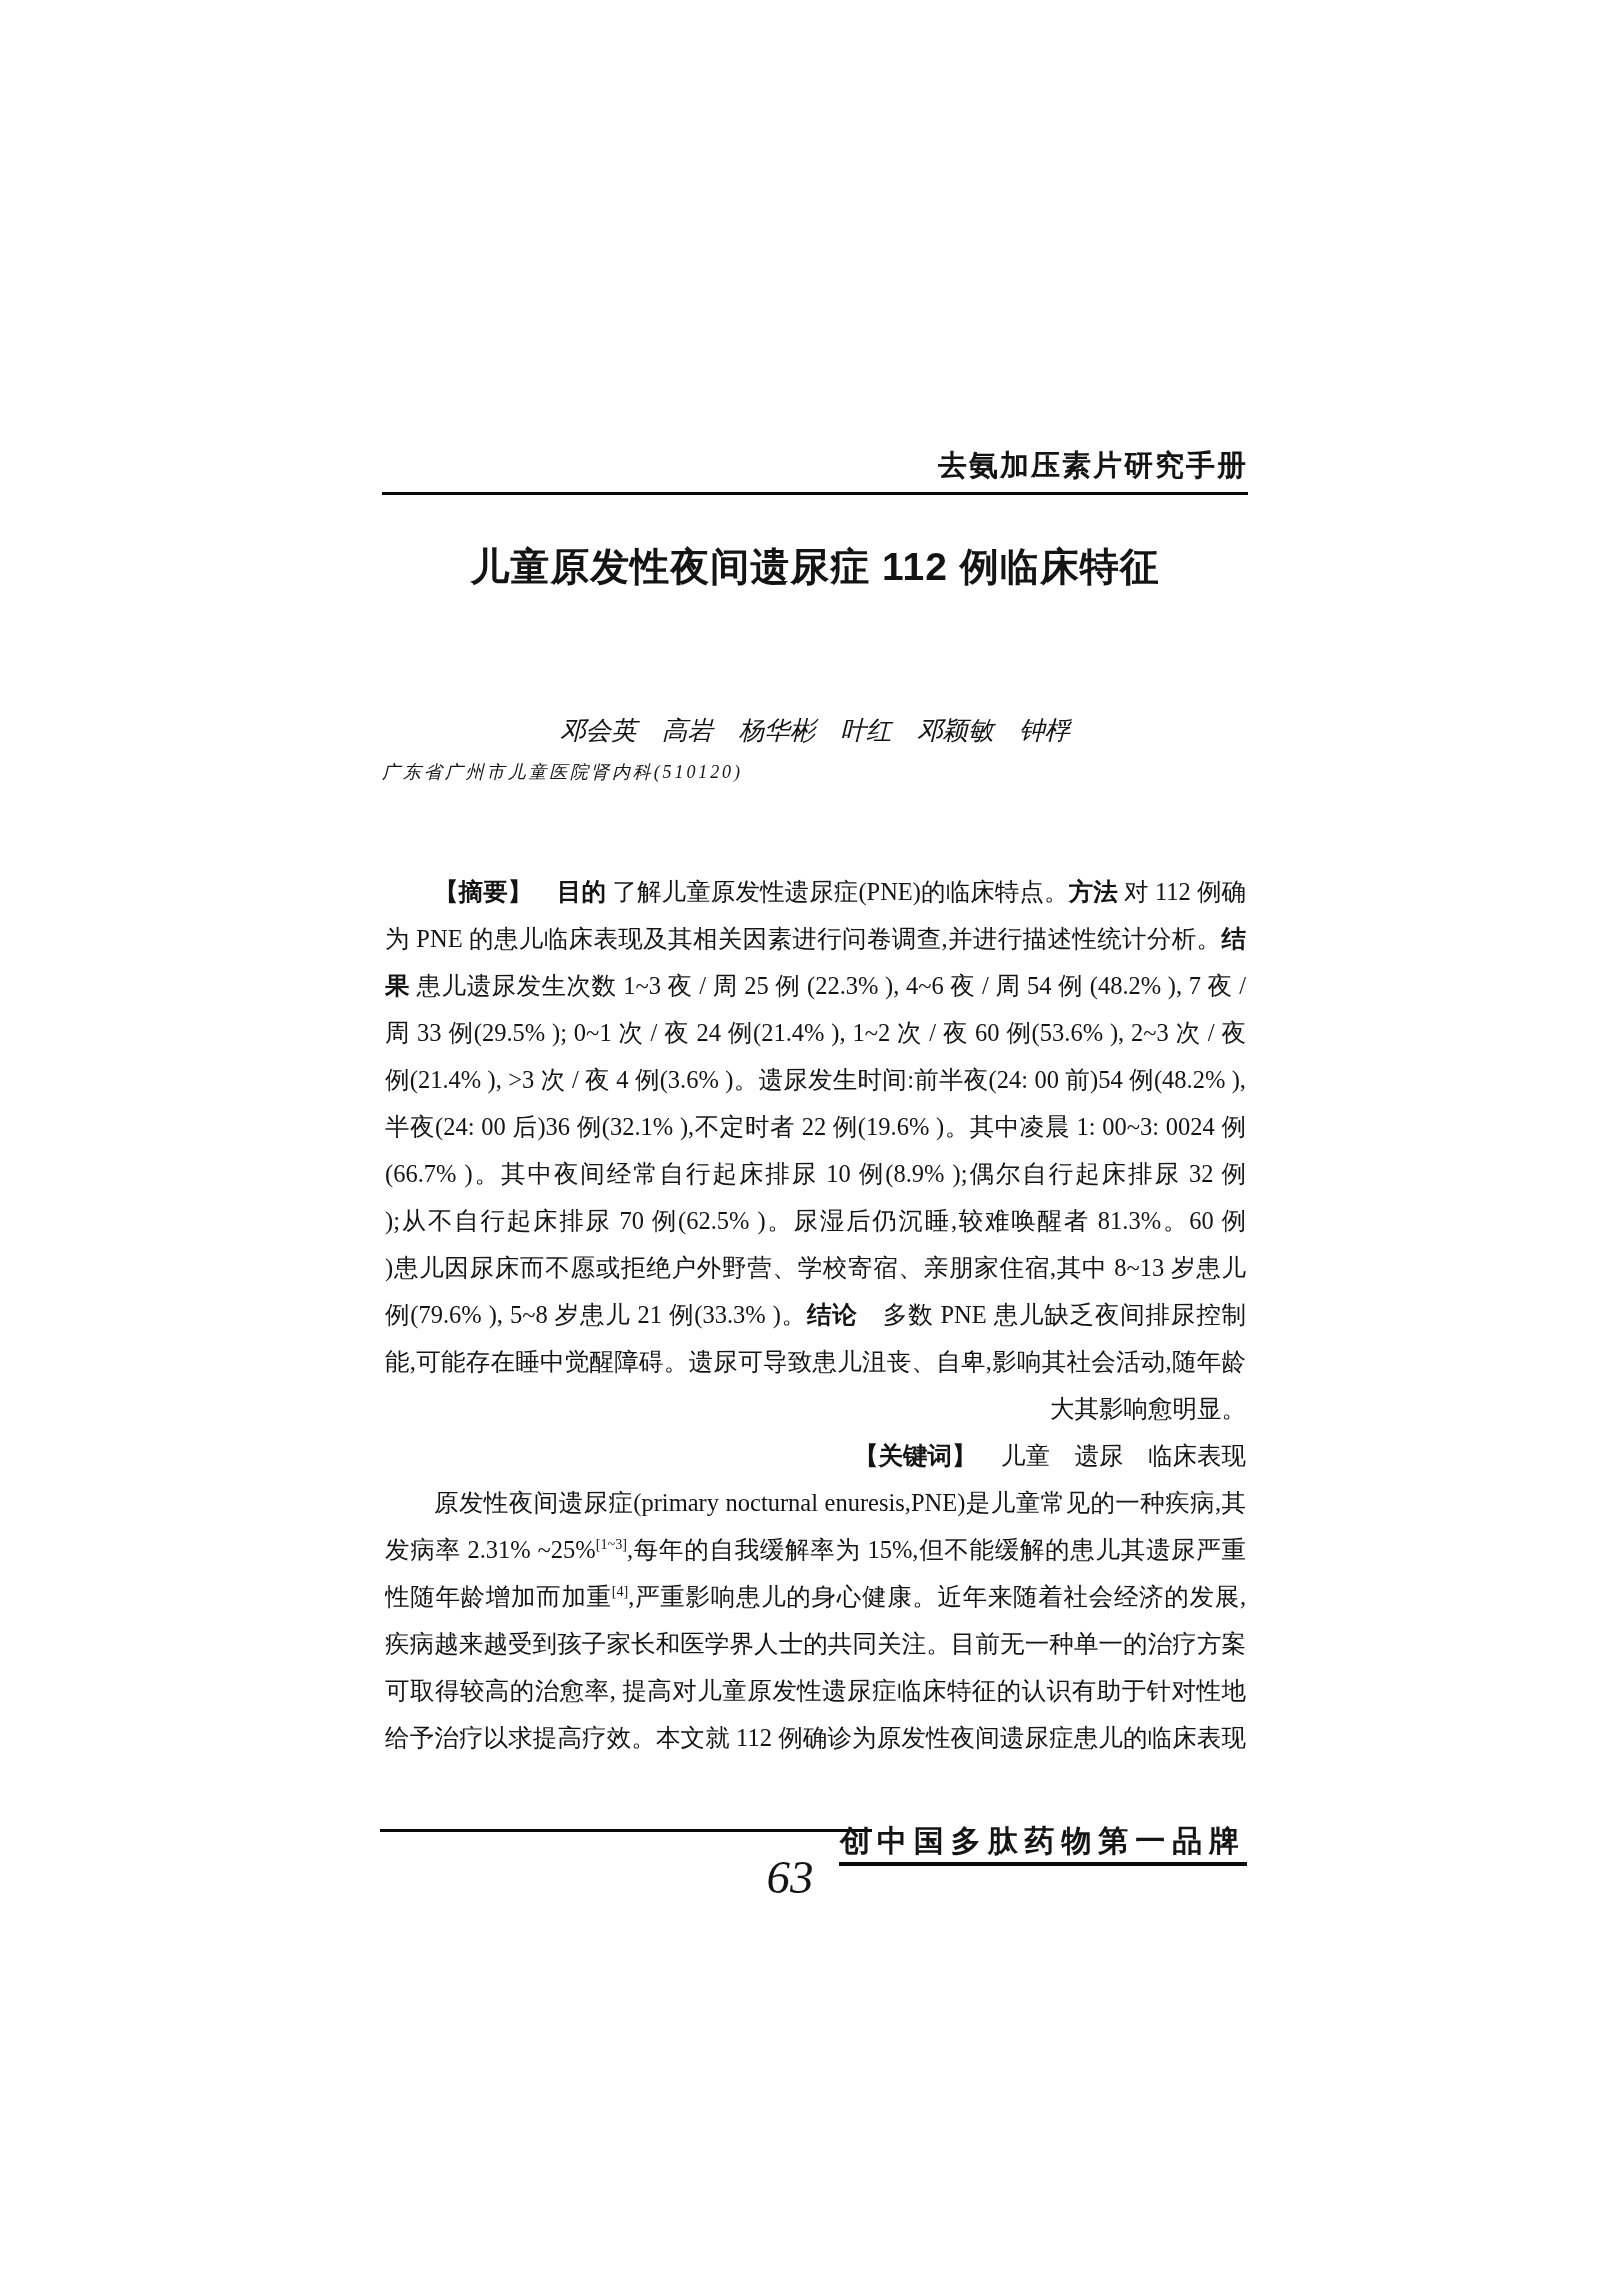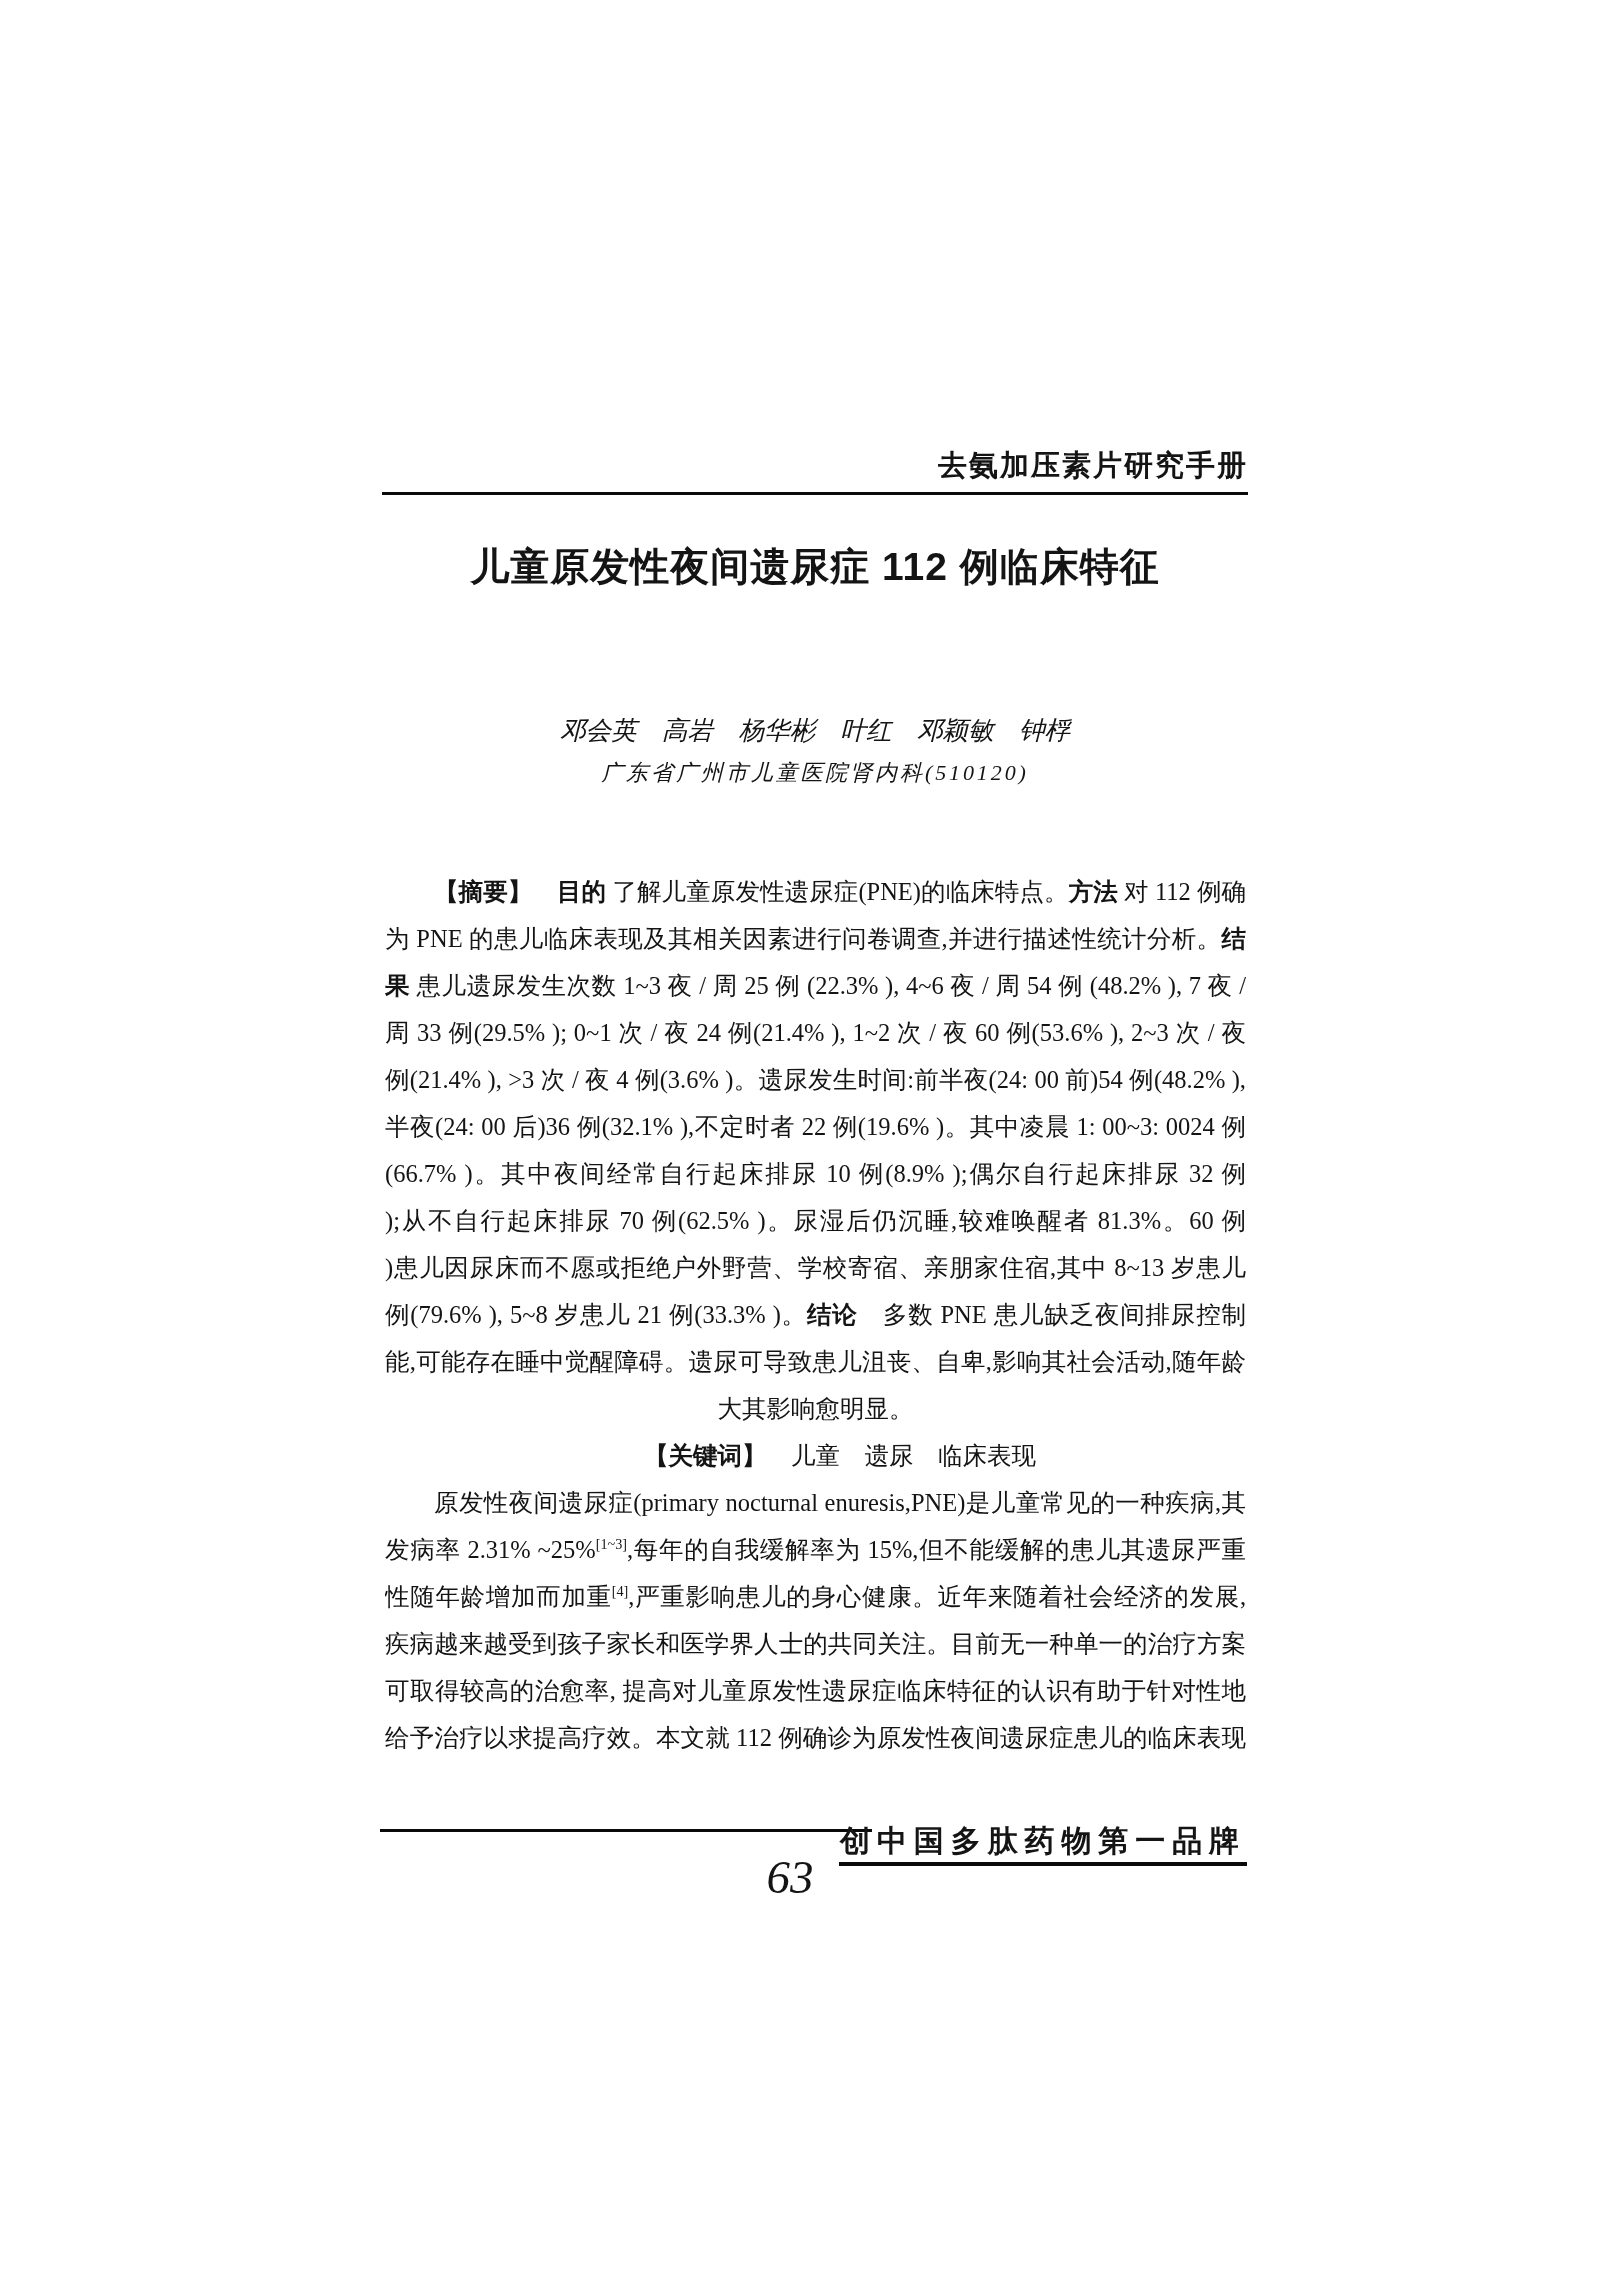--- a/index.html
+++ b/index.html
@@ -52,40 +52,39 @@
     text-align: center;
     font-style: italic;
     font-size: 25.5px;
     line-height: 29px;
   }
   .affiliation {
     position: absolute;
     left: 382px;
     top: 759px;
     width: 866px;
-    text-align: center;
     font-style: italic;
-    font-size: 22px;
+    font-size: 18px;
     line-height: 27.4px;
     letter-spacing: 2.9px;
   }
   
   .content {
     position: absolute;
     left: 385px;
     top: 868px;
     width: 861px;
     font-size: 24.5px;
   }
   .tline {
     height: 47px;
     line-height: 47px;
     overflow: hidden;
     white-space: normal;
-    text-align: center;
+    text-align: right;
   }
   .tline.just {
     text-align: justify;
     text-align-last: justify;
   }
   .tline.indent {
     text-indent: 49px;
   }
   .tline .bold {
     font-weight: 700;

